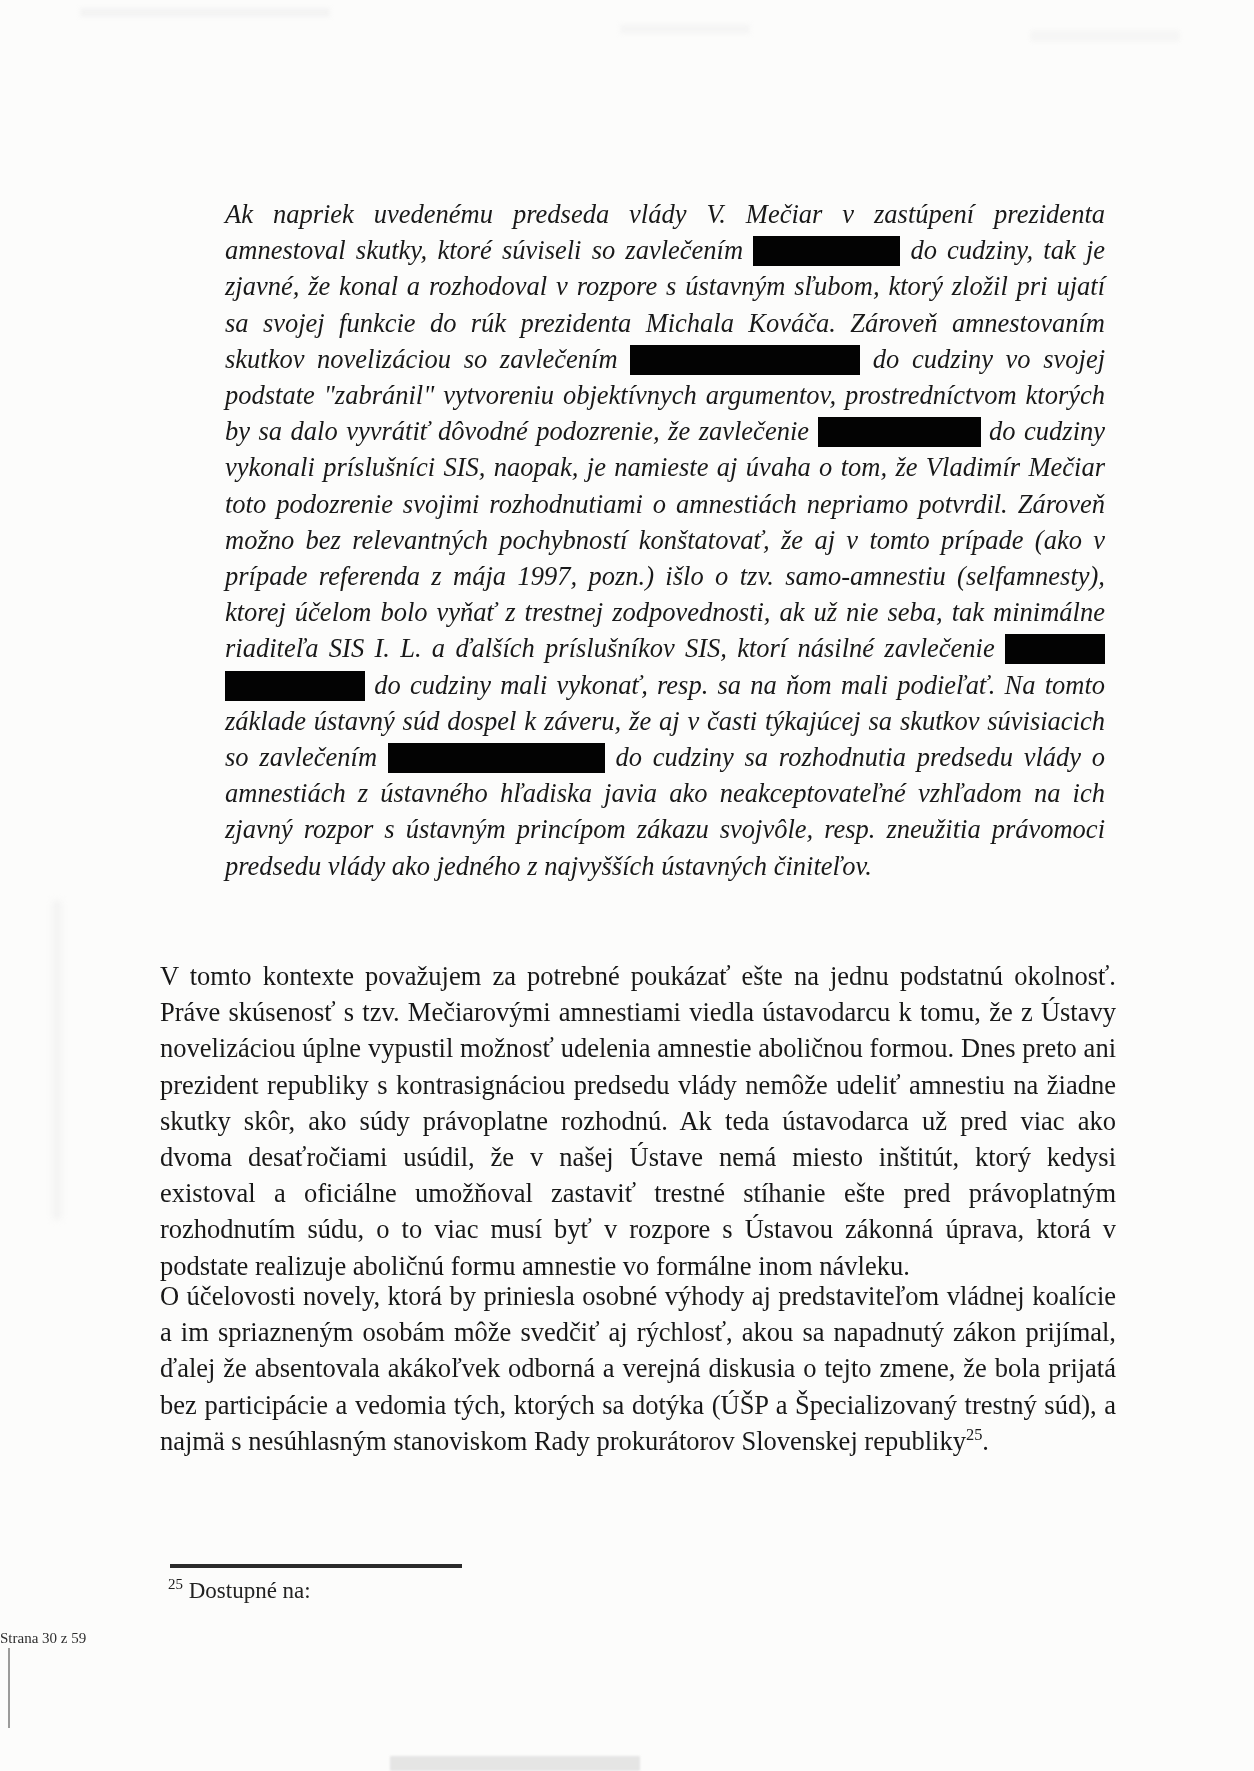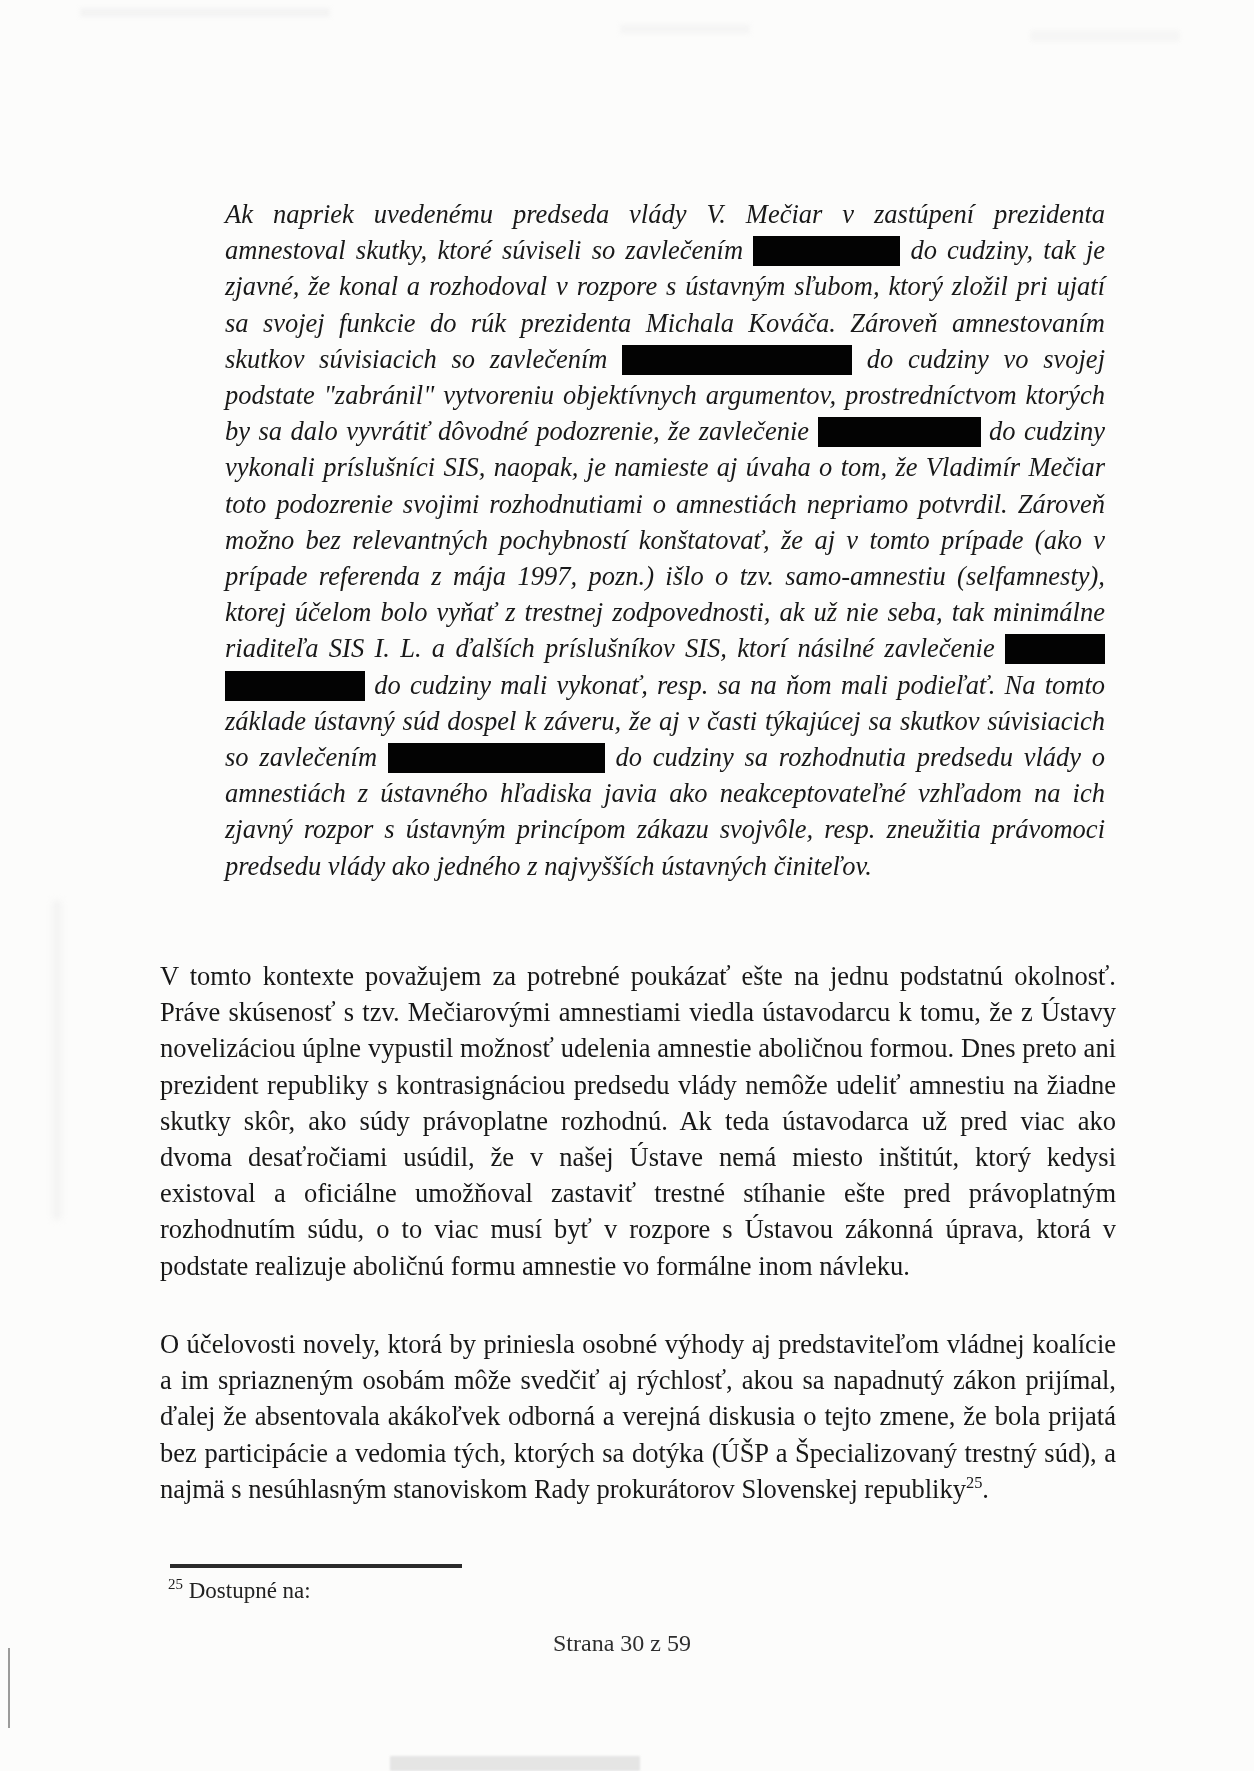--- a/index.html
+++ b/index.html
@@ -47,21 +47,21 @@
     position: absolute;
     left: 150px;
     width: 956px;
     margin: 10px;
     font-size: 26.5px;
     line-height: 36.2px;
     text-align: justify;
     color: #181818;
   }
   #para2 { top: 948px; }
-  #para3 { top: 1316px; }
+  #para3 { top: 1268px; }
 
   .fnref {
     font-size: 0.62em;
     vertical-align: super;
     line-height: 0;
   }
 
   
   .fn-rule {
     position: absolute;
@@ -83,22 +83,22 @@
     vertical-align: super;
     line-height: 0;
   }
 
   
   .footer {
     position: absolute;
     left: 0;
     top: 1630px;
     width: 1244px;
-    text-align: center;
-    font-size: 24px;
+    text-align: left;
+    font-size: 15px;
     color: #2e2e2e;
     font-family: Liberation Serif, serif;
   }
 
   
   .artifact { position: absolute; pointer-events: none; }
   .artifact-top-1 { left: 80px;  top: 8px;  width: 250px; height: 9px;  background: #ededed; opacity: .55; filter: blur(2px); }
   .artifact-top-2 { left: 620px; top: 24px; width: 130px; height: 10px; background: #efefef; opacity: .5;  filter: blur(2px); }
   .artifact-top-3 { left: 1030px;top: 30px; width: 150px; height: 12px; background: #efefef; opacity: .45; filter: blur(2px); }
   .artifact-left-line { left: 8px; top: 1648px; width: 2px; height: 80px; background: #4a4a4a; opacity: .55; }
@@ -113,21 +113,21 @@
   <div class="artifact artifact-top-1"></div>
   <div class="artifact artifact-top-2"></div>
   <div class="artifact artifact-top-3"></div>
   <div class="artifact artifact-left-smudge"></div>
   <div class="artifact artifact-left-line"></div>
   <div class="artifact artifact-bottom-bar"></div>
 
   <p class="quote">
     <span>Ak napriek uvedenému predseda vlády V. Mečiar v zastúpení prezidenta amnestoval skutky, ktoré súviseli so zavlečením</span>
     <span class="redaction r1"></span>
-    <span>do cudziny, tak je zjavné, že konal a rozhodoval v rozpore s ústavným sľubom, ktorý zložil pri ujatí sa svojej funkcie do rúk prezidenta Michala Kováča. Zároveň amnestovaním skutkov súvisiacich so zavlečením</span>
+    <span>do cudziny, tak je zjavné, že konal a rozhodoval v rozpore s ústavným sľubom, ktorý zložil pri ujatí sa svojej funkcie do rúk prezidenta Michala Kováča. Zároveň amnestovaním skutkov novelizáciou so zavlečením</span>
     <span class="redaction r2"></span>
     <span>do cudziny vo svojej podstate "zabránil" vytvoreniu objektívnych argumentov, prostredníctvom ktorých by sa dalo vyvrátiť dôvodné podozrenie, že zavlečenie</span>
     <span class="redaction r3"></span>
     <span>do cudziny vykonali príslušníci SIS, naopak, je namieste aj úvaha o tom, že Vladimír Mečiar toto podozrenie svojimi rozhodnutiami o amnestiách nepriamo potvrdil. Zároveň možno bez relevantných pochybností konštatovať, že aj v tomto prípade (ako v prípade referenda z mája 1997, pozn.) išlo o tzv. samo-amnestiu (selfamnesty), ktorej účelom bolo vyňať z trestnej zodpovednosti, ak už nie seba, tak minimálne riaditeľa SIS I. L. a ďalších príslušníkov SIS, ktorí násilné zavlečenie</span>
     <span class="redaction r4"></span>
     <span class="redaction r5"></span>
     <span>do cudziny mali vykonať, resp. sa na ňom mali podieľať. Na tomto základe ústavný súd dospel k záveru, že aj v časti týkajúcej sa skutkov súvisiacich so zavlečením</span>
     <span class="redaction r6"></span>
     <span>do cudziny sa rozhodnutia predsedu vlády o amnestiách z ústavného hľadiska javia ako neakceptovateľné vzhľadom na ich zjavný rozpor s ústavným princípom zákazu svojvôle, resp. zneužitia právomoci predsedu vlády ako jedného z najvyšších ústavných činiteľov.</span>
   </p>

